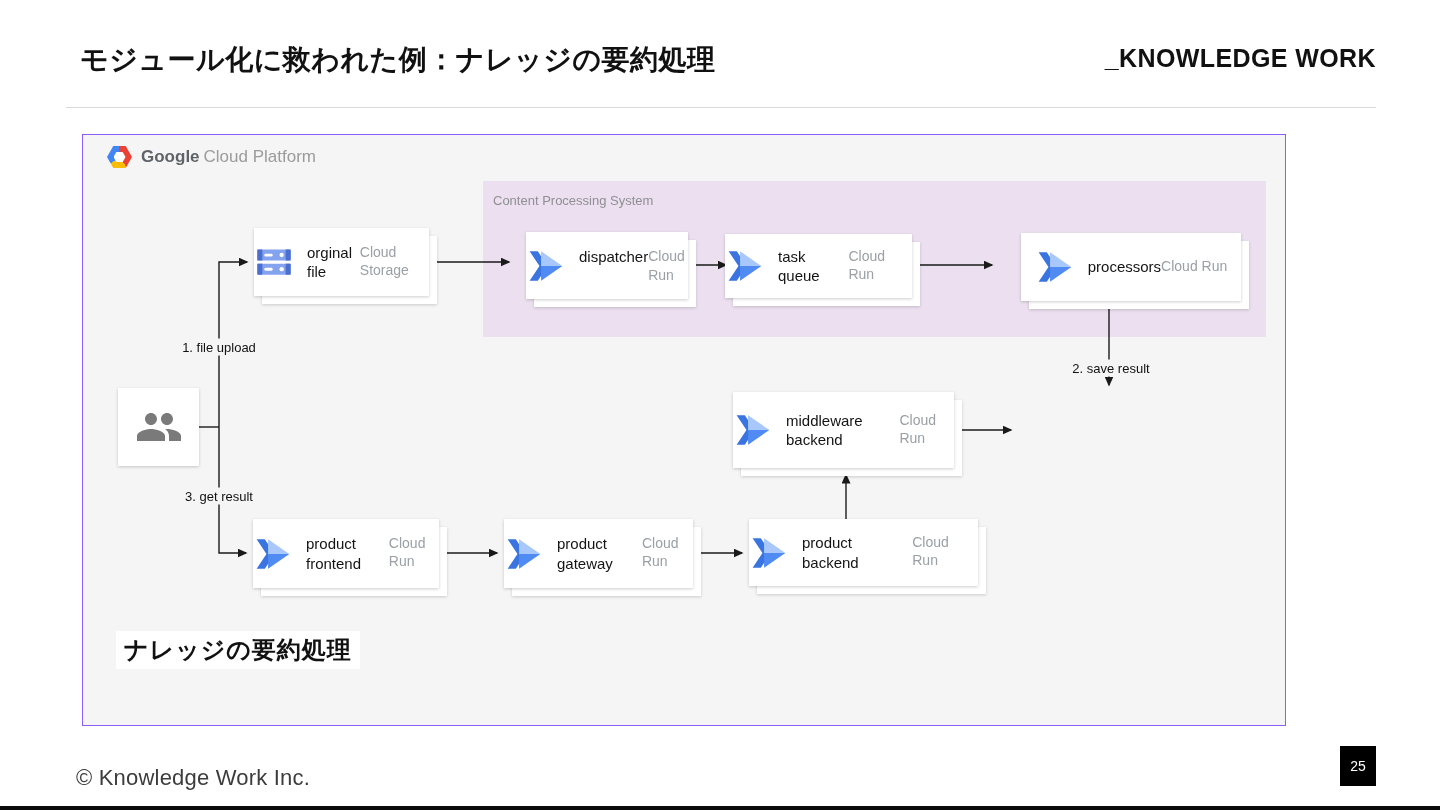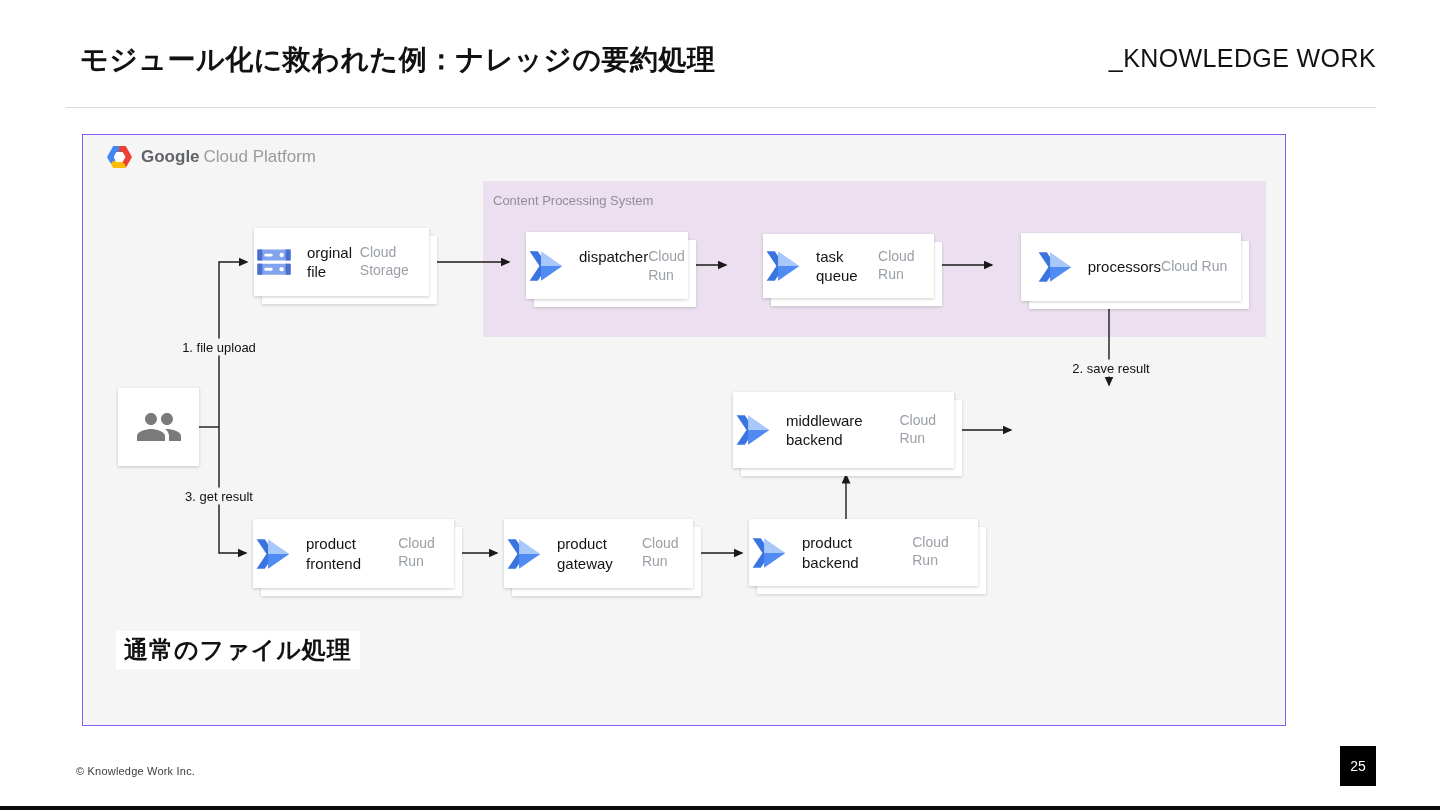--- a/index.html
+++ b/index.html
@@ -2,21 +2,21 @@
 <html><head>
 <meta charset="utf-8">
 <style>
   html,body{margin:0;padding:0;}
   body{
     width:1440px;height:810px;position:relative;background:#ffffff;
     font-family:"Liberation Sans","DejaVu Sans",sans-serif;overflow:hidden;
   }
   
   .slide-title{position:absolute;left:80px;top:41px;font-size:28px;font-weight:700;color:#111;letter-spacing:.5px;}
-  .kw-logo{position:absolute;right:64px;top:44px;font-size:25px;font-weight:400;color:#111;letter-spacing:.4px;}
+  .kw-logo{position:absolute;right:64px;top:44px;font-size:25px;font-weight:700;color:#111;letter-spacing:.4px;}
   .title-divider{position:absolute;left:66px;right:64px;top:107px;border-top:1px solid #d9d9d9;}
   
   .panel{position:absolute;left:82px;top:134px;width:1204px;height:592px;background:#f5f5f6;border:1px solid #8b5cf6;box-sizing:border-box;}
   .gcp-header{position:absolute;left:24px;top:11px;display:flex;align-items:center;gap:9px;}
   .gcp-hex{width:25px;height:22px;clip-path:polygon(25% 0,75% 0,100% 50%,75% 100%,25% 100%,0 50%);
     background:conic-gradient(from 0deg at 50% 50%, #ea4335 0deg 145deg, #fbbc05 145deg 235deg, #4285f4 235deg 360deg);position:relative;}
   .gcp-hex::after{content:"";position:absolute;left:26%;top:26%;width:48%;height:48%;background:#fff;
     clip-path:polygon(25% 0,75% 0,100% 50%,75% 100%,25% 100%,0 50%);}
   .gcp-text{font-size:17px;color:#9b9b9b;}
   .gcp-text b{color:#5f6368;font-weight:700;margin-right:4px;}
@@ -29,21 +29,21 @@
     display:flex;align-items:center;justify-content:center;gap:13px;}
   .node .txt{display:flex;flex-direction:row;line-height:1.3;}
   .node .nm{font-size:15px;color:#141414;}
   .node .sv{font-size:14px;color:#9aa0a6;}
   .icon{display:flex;align-items:center;justify-content:center;}
   
   svg.edges{position:absolute;left:0;top:0;z-index:1;}
   .edge-label{position:absolute;z-index:3;background:#f5f5f6;color:#111;font-size:13px;padding:1px 4px;transform:translate(-50%,-50%);white-space:nowrap;text-align:center;}
   .caption{position:absolute;left:33px;top:496px;z-index:3;background:#fff;color:#111;font-size:24px;font-weight:700;padding:3px 8px;letter-spacing:1px;}
   
-  .copyright{position:absolute;left:76px;top:765px;font-size:11px;color:#3c3c3c;letter-spacing:.2px;}
+  .copyright{position:absolute;left:76px;top:765px;font-size:22px;color:#3c3c3c;letter-spacing:.2px;}
   .page-badge{position:absolute;left:1340px;top:746px;width:36px;height:40px;background:#000;color:#fff;font-size:14px;
     display:flex;align-items:center;justify-content:center;}
   .bottom-bar{position:absolute;left:0;bottom:0;width:100%;height:4px;background:#0a0a0a;}
 </style>
 </head>
 <body>
 
 <div class="slide-title">モジュール化に救われた例：ナレッジの要約処理</div>
 <div class="kw-logo">_KNOWLEDGE WORK</div>
 <div class="title-divider"></div>
@@ -130,21 +130,21 @@
           <polygon points="9,11 22,11 9,20" fill="#4f8bf2"></polygon>
         </svg>
       </span>
       <div class="txt">
           <div class="nm">dispatcher</div>
       <div class="sv">Cloud Run</div>
         </div>
     </div>
   </div>
 
-  <div class="node" style="left:680px;top:99px;width:171px;height:64px;">
+  <div class="node" style="left:642px;top:99px;width:171px;height:64px;padding-left:16px;">
     <div class="back"></div>
     <div class="front">
       <span class="icon">
         <svg width="40" height="36" viewBox="0 0 24 22">
           <polygon points="2,2 7,2 13,11 7,20 2,20 8,11" fill="#3a74e0"></polygon>
           <polygon points="9,2 22,11 9,11" fill="#a8c7fa"></polygon>
           <polygon points="9,11 22,11 9,20" fill="#4f8bf2"></polygon>
         </svg>
       </span>
       <div class="txt">
@@ -182,21 +182,21 @@
         </svg>
       </span>
       <div class="txt">
           <div class="nm">middleware backend</div>
       <div class="sv">Cloud Run</div>
         </div>
     </div>
   </div>
 
 
-  <div class="node" style="left:170px;top:384px;width:186px;height:69px;padding-left:15px;">
+  <div class="node" style="left:170px;top:384px;width:186px;height:69px;">
     <div class="back"></div>
     <div class="front">
       <span class="icon">
         <svg width="40" height="36" viewBox="0 0 24 22">
           <polygon points="2,2 7,2 13,11 7,20 2,20 8,11" fill="#3a74e0"></polygon>
           <polygon points="9,2 22,11 9,11" fill="#a8c7fa"></polygon>
           <polygon points="9,11 22,11 9,20" fill="#4f8bf2"></polygon>
         </svg>
       </span>
       <div class="txt">
@@ -233,18 +233,18 @@
           <polygon points="9,11 22,11 9,20" fill="#4f8bf2"></polygon>
         </svg>
       </span>
       <div class="txt">
           <div class="nm">product backend</div>
       <div class="sv">Cloud Run</div>
         </div>
     </div>
   </div>
 
-  <div class="caption">通常のファイル処理</div>
+  <div class="caption">ナレッジの要約処理</div>
 </div>
 
 <div class="copyright">© Knowledge Work Inc.</div>
 <div class="page-badge">25</div>
 <div class="bottom-bar"></div>
 
 </body></html>

